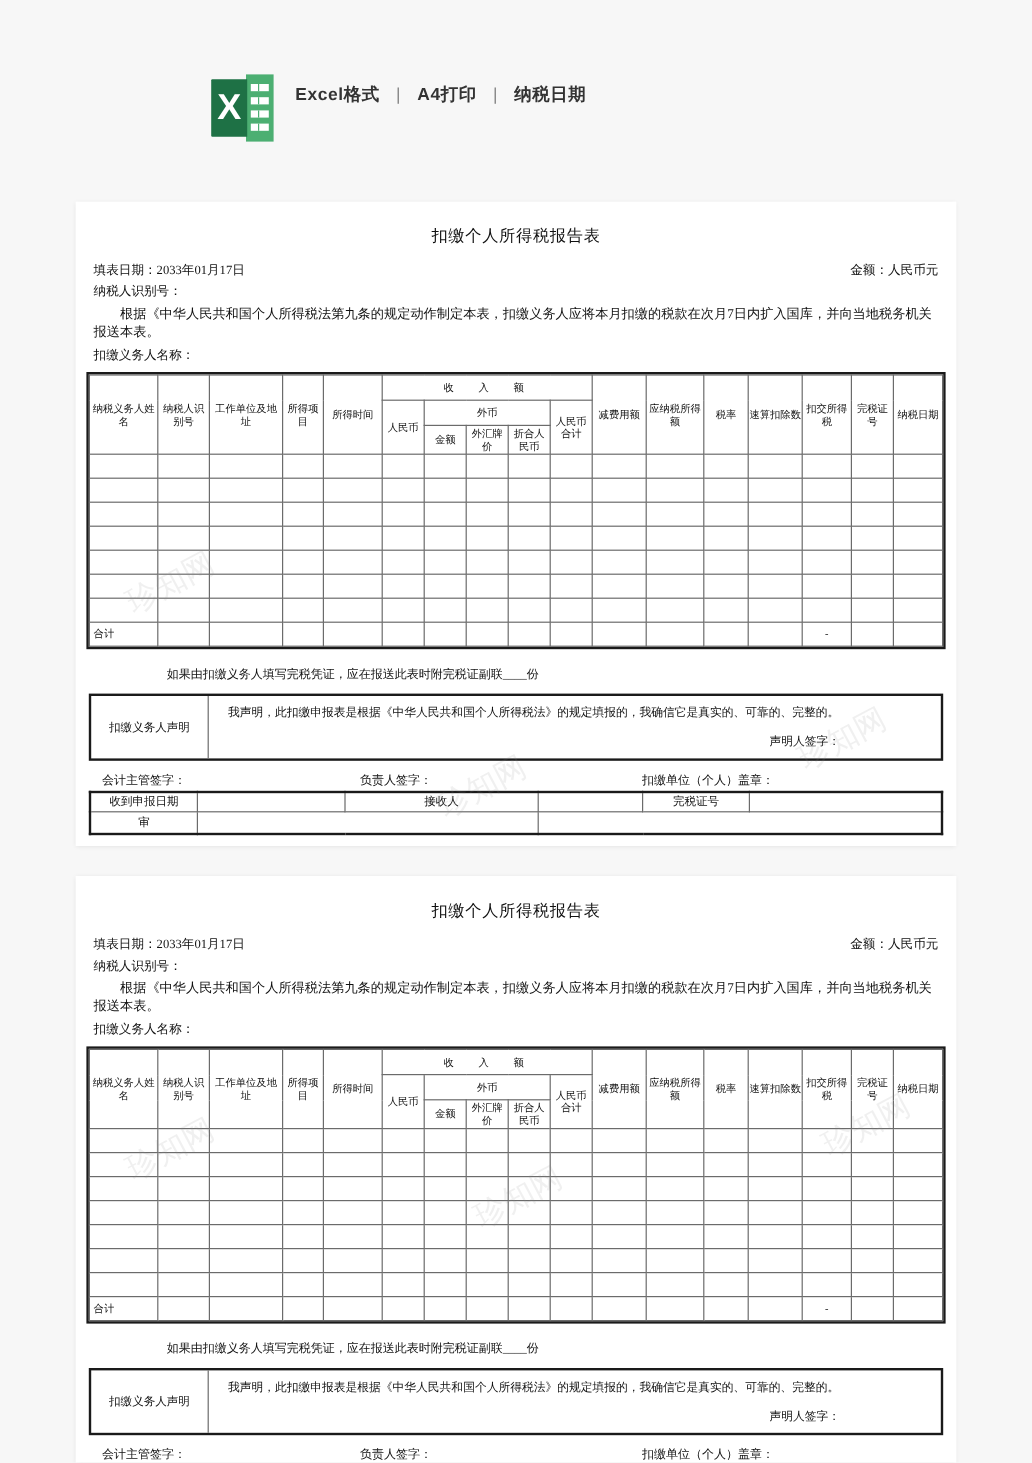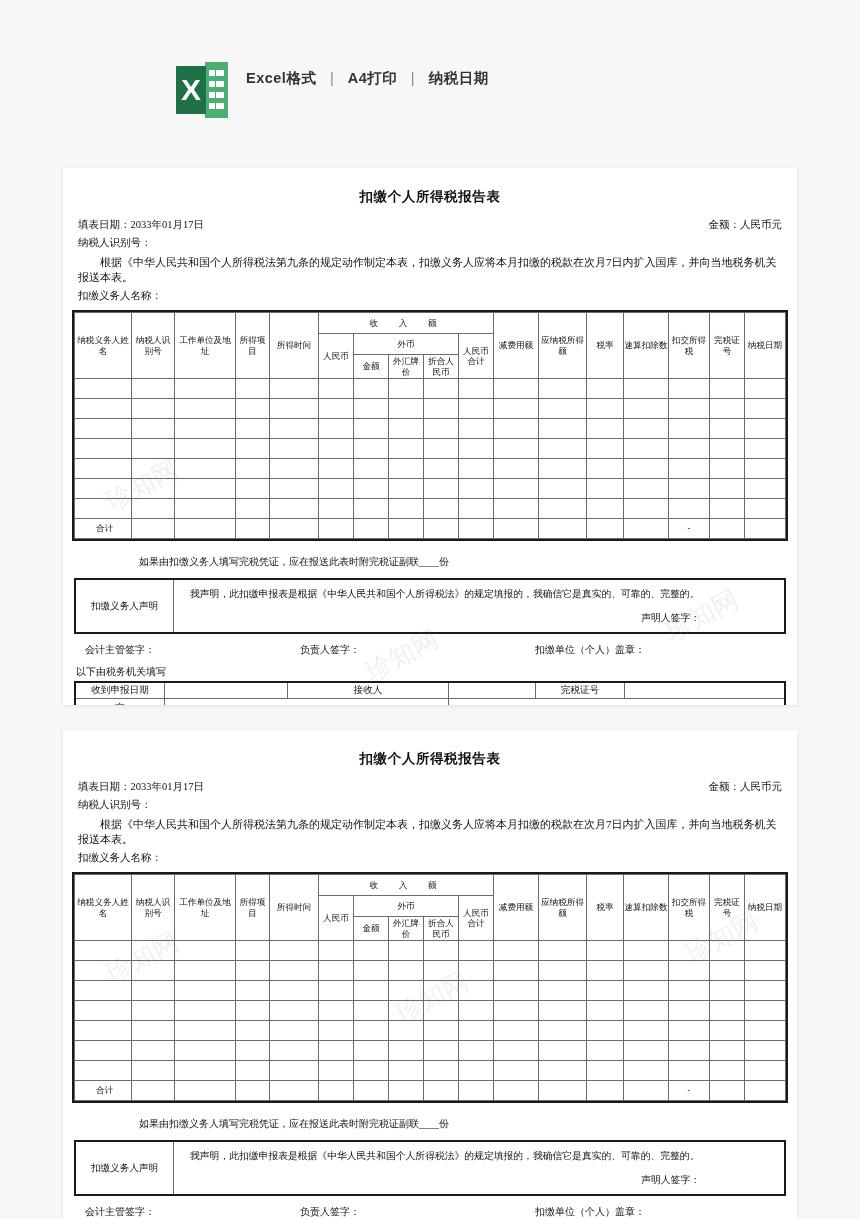--- a/index.html
+++ b/index.html
@@ -123,21 +123,21 @@
     transform: rotate(-28deg);
     pointer-events: none;
     white-space: nowrap;
     user-select: none;
   }
 
   
   .form-title {
     text-align: center;
     font-size: 13.5px;
-    font-weight: bold;
+    font-weight: normal;
     letter-spacing: 0.6px;
     padding-top: 20px;
     font-family: "Liberation Serif", serif;
   }
   .meta-row {
     display: flex;
     justify-content: space-between;
     font-size: 10.5px;
     margin-top: 12px;
     padding: 0 7px;
@@ -170,21 +170,21 @@
     line-height: 10.5px;
     padding: 1px 0;
     font-family: "Liberation Serif", serif;
     word-break: break-all;
   }
   table.grid thead th { height: 18px; }
   table.grid .hcell-tall { height: 56px; vertical-align: middle; }
   table.grid tbody td { height: 17px; }
   table.grid tbody tr.total-row td { height: 17px; }
   table.grid tbody tr.total-row td.total-label {
-    text-align: center;
+    text-align: left;
     padding-left: 3px;
   }
   .grid-frame {
     border: 2px solid #1a1a1a;
     width: 712px;
     margin: 7px auto 0 auto;
   }
   .grid-frame table.grid {
     margin: 0;
     width: 100%;
@@ -521,21 +521,20 @@
           <div class="decl-sign">声明人签字：</div>
         </div>
       </div>
 
       <div class="sign-row">
         <span>会计主管签字：</span>
         <span>负责人签字：</span>
         <span>扣缴单位（个人）盖章：</span>
       </div>
 
-      <div class="ta-caption">以下由税务机关填写</div>
 
       <table class="ta">
         <tbody>
             <tr>
           <td style="width:84px">收到申报日期</td>
           <td style="width:118px"></td>
           <td style="width:156px">接收人</td>
           <td style="width:82px"></td>
           <td style="width:84px">完税证号</td>
           <td></td>

